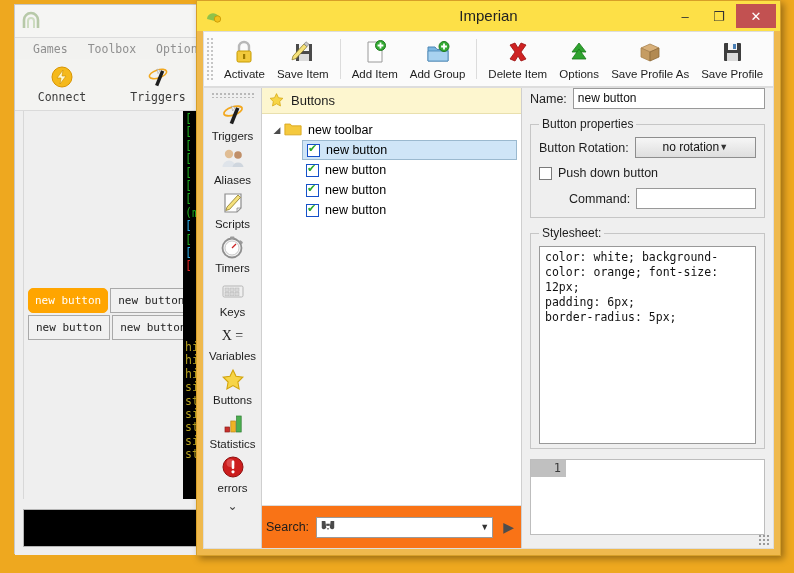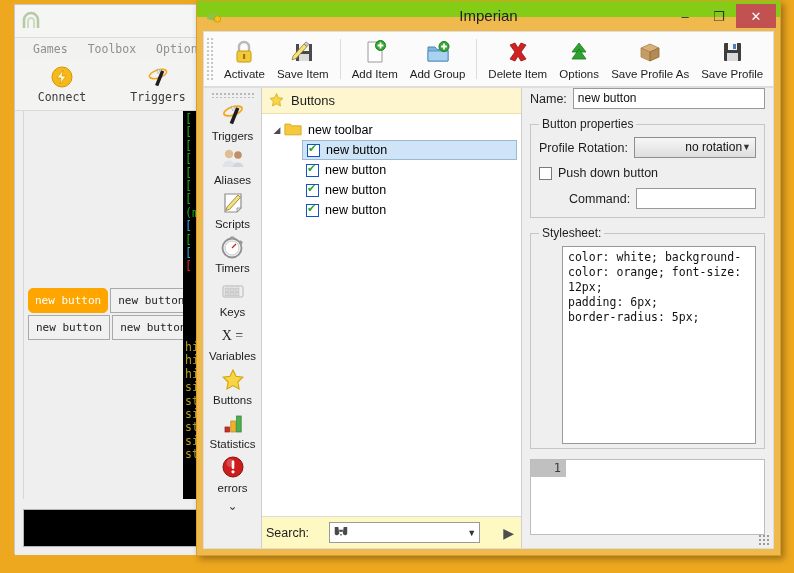--- a/index.html
+++ b/index.html
@@ -64,21 +64,21 @@
     position: absolute; left: 8px; right: 8px; bottom: 8px; height: 38px;
     background: #000; border: 1px solid #b5b5b5;
   }
 
   
   #imp-window {
     position: absolute; left: 196px; top: 0; width: 585px; height: 556px;
     background: #efb94d; border: 1px solid #d79f28;
     box-shadow: 3px 3px 7px rgba(0,0,0,.35);
   }
-  #imp-titlebar { height: 16px; position: relative; background: #84cc16; }
+  #imp-titlebar { height: 30px; position: relative; background: #fde047; }
   #imp-title {
     position: absolute; left: 0; right: 0; top: 0; height: 30px;
     line-height: 30px; text-align: center; font-size: 15px; color: #222;
   }
   #imp-icon { position: absolute; left: 8px; top: 6px; width: 18px; height: 18px; }
   .winbtn {
     position: absolute; top: 3px; height: 24px; width: 34px;
     display: flex; align-items: center; justify-content: center;
     font-size: 13px; color: #333;
   }
@@ -153,22 +153,22 @@
   }
   .cbox {
     width: 13px; height: 13px; border: 1.5px solid #1551c9; background: #fff;
     margin-right: 6px; position: relative; flex: 0 0 auto;
   }
   .cbox::after {
     content: "✔"; position: absolute; left: 0px; top: -3px;
     font-size: 11px; color: #2aa82a; line-height: 13px;
   }
   #searchbar {
-    height: 32px; background: #fef9c3; border-top: 1px solid #dcdcdc;
-    display: flex; align-items: center; padding: 0 4px; gap: 20px;
+    height: 43px; background: #f97316; border-top: 1px solid #dcdcdc;
+    display: flex; align-items: center; padding: 0 4px; gap: 7px;
   }
   #searchbar .lbl { font-size: 12.5px; color: #1d1d1d; }
   #search-combo {
     flex: 1; height: 21px; background: #fff; border: 1px solid #9a9a9a;
     display: flex; align-items: center; padding: 0 3px; position: relative;
   }
   #search-combo .bino { font-size: 12px; color: #444; }
   #search-combo .arrow {
     position: absolute; right: 3px; font-size: 9px; color: #333;
   }
@@ -183,34 +183,33 @@
     font-size: 12px; color: #111; padding: 0 4px; line-height: 19px;
   }
   fieldset {
     border: 1px solid #c6c6c6; margin: 0 0 8px 0; padding: 6px 8px 8px 8px;
   }
   legend { font-size: 12px; color: #1d1d1d; padding: 0 3px; }
   .combo {
     flex: 1; height: 21px; border: 1px solid #8e8e8e;
     background: linear-gradient(#f6f6f6,#dedede);
     font-size: 12px; color: #111; padding: 0 4px; line-height: 19px;
-    display: flex; align-items: center; justify-content: flex-end;
+    display: flex; align-items: center; justify-content: center;
   }
   .combo .cv { line-height: 19px; }
   .combo .ca { font-size: 9px; color: #333; }
   .chk {
     width: 13px; height: 13px; border: 1px solid #7a7a7a; background: #fff;
     margin-right: 6px; flex: 0 0 auto;
   }
   #stylesheet-box {
     background: #fff; border: 1px solid #999; height: 198px;
     font-family: "DejaVu Sans Mono", monospace; font-size: 11.5px;
     color: #111; padding: 3px 5px; white-space: pre-wrap; line-height: 15px;
     overflow: hidden;
-    margin-left: 23px;
   }
   #code-pane {
     margin-top: 10px; background: #fff; border: 1px solid #bdbdbd;
     height: 76px; display: flex; overflow: hidden;
   }
   #code-gutter {
     width: 35px; background: #c0c0c0; color: #3b3b3b;
     font-family: "DejaVu Sans Mono", monospace; font-size: 12px;
     text-align: right; padding: 1px 5px 0 0; height: 17px;
   }
@@ -561,21 +560,21 @@
 
       <div id="editor">
         <div class="row">
           <span class="lab">Name:</span>
           <div class="tfield">new button</div>
         </div>
 
         <fieldset>
           <legend>Button properties</legend>
           <div class="row">
-            <span class="lab">Profile Rotation:</span>
+            <span class="lab">Button Rotation:</span>
             <div class="combo">
               <span class="cv">no rotation</span>
               <span class="ca">▼</span>
             </div>
           </div>
           <div class="row">
             <span class="chk"></span>
             <span class="lab">Push down button</span>
           </div>
           <div class="row" style="margin-bottom:0">

